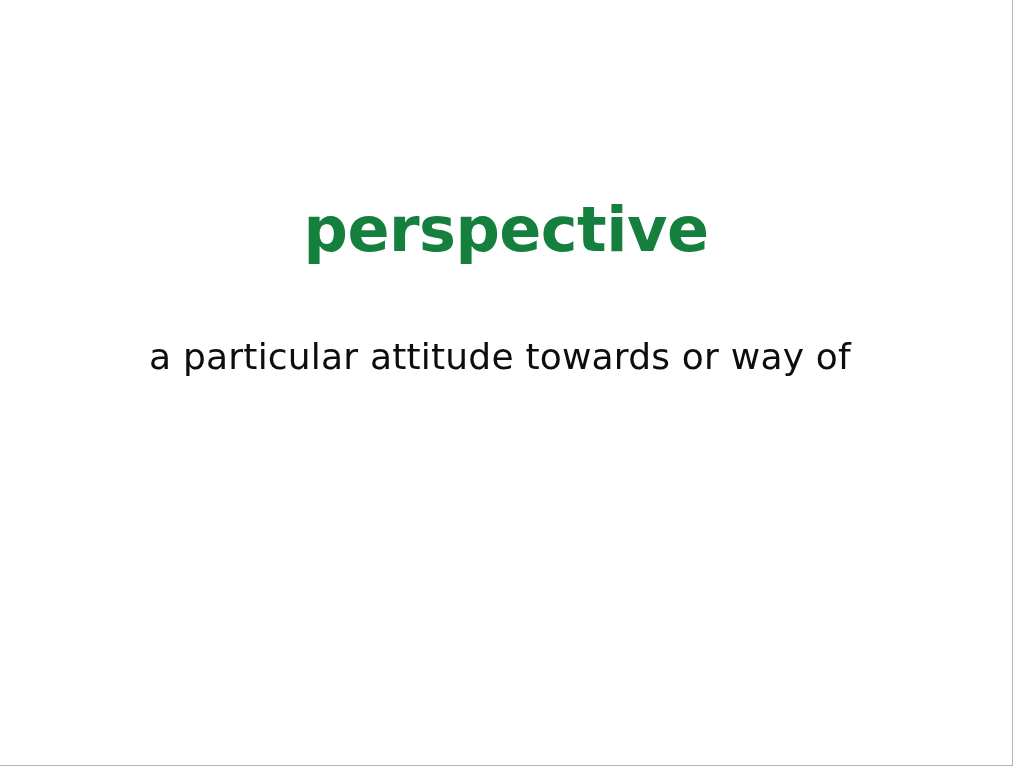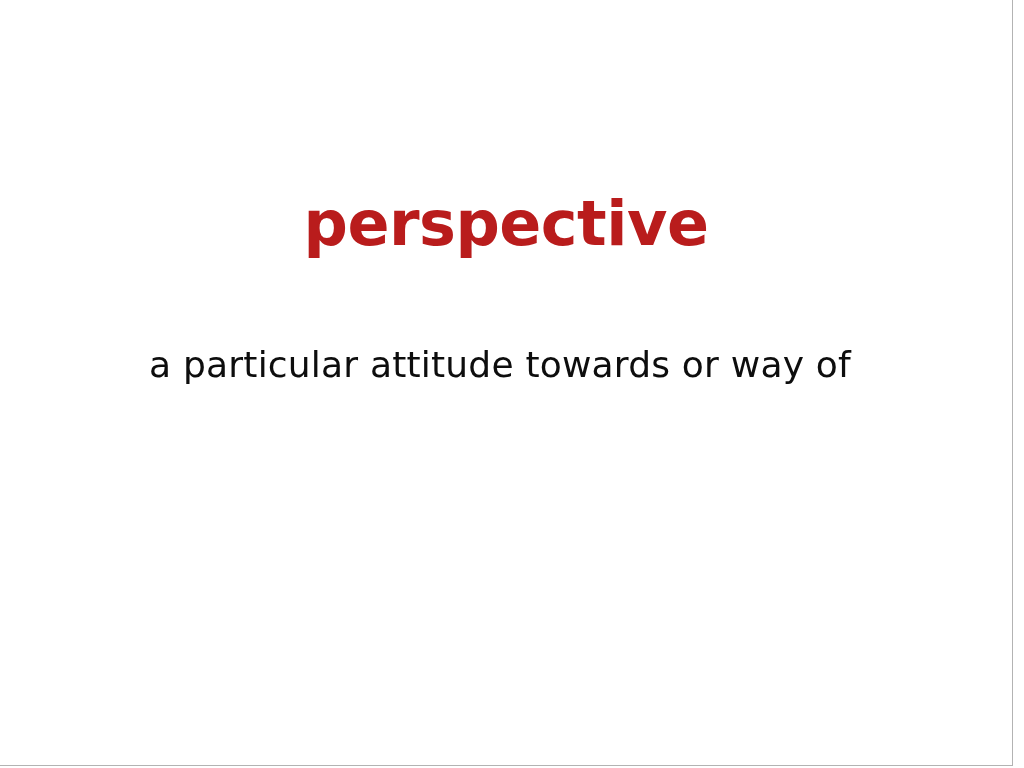--- a/index.html
+++ b/index.html
@@ -45,41 +45,41 @@
   
   #title-block {
     position: absolute;
     left: 0;
     top: 176px;
     width: 1012px;
     text-align: center;
   }
   #slide-title {
     display: inline-block;
-    margin: 12px;
+    margin: 18px;
     font-family: "DejaVu Sans", sans-serif;
     font-weight: bold;
     font-size: 62px;
     line-height: 72px;
     letter-spacing: -0.5px;
-    color: #b91c1c;
+    color: #15803d;
     white-space: nowrap;
   }
 
   
   #definition-block {
     position: absolute;
     left: 0;
     top: 330px;
     width: 1000px;
     text-align: center;
   }
   .definition-line {
     display: block;
-    margin: 8px;
+    margin: 0;
     font-family: "DejaVu Sans", sans-serif;
     font-weight: normal;
     font-size: 36px;
     line-height: 54px;
     letter-spacing: 0.2px;
     color: #0d0d0d;
     white-space: nowrap;
   }
 
   

